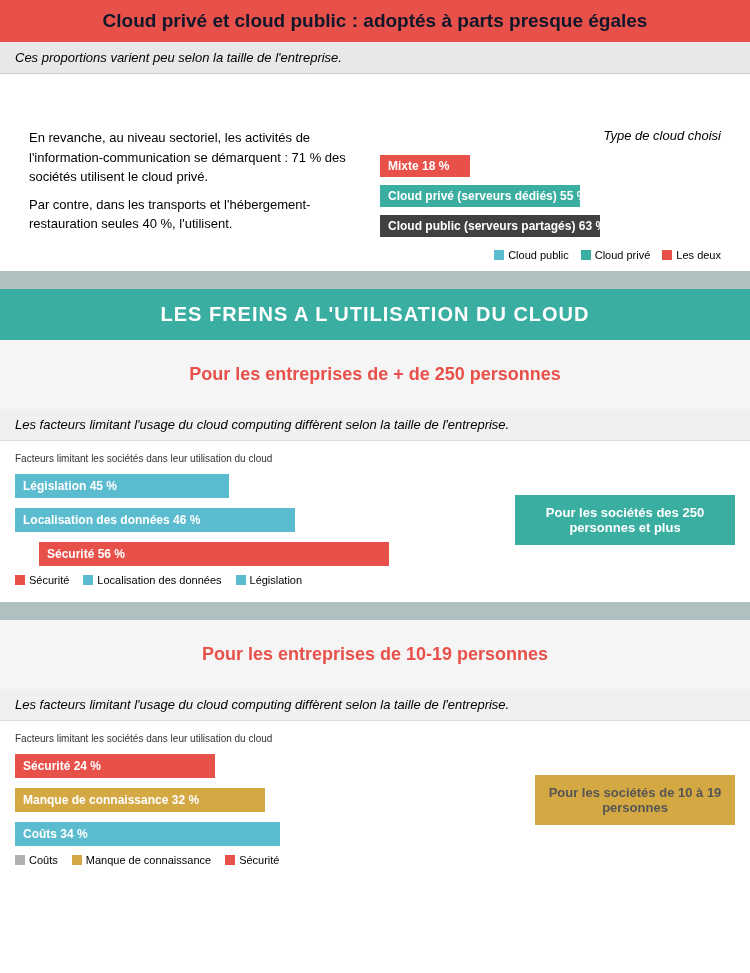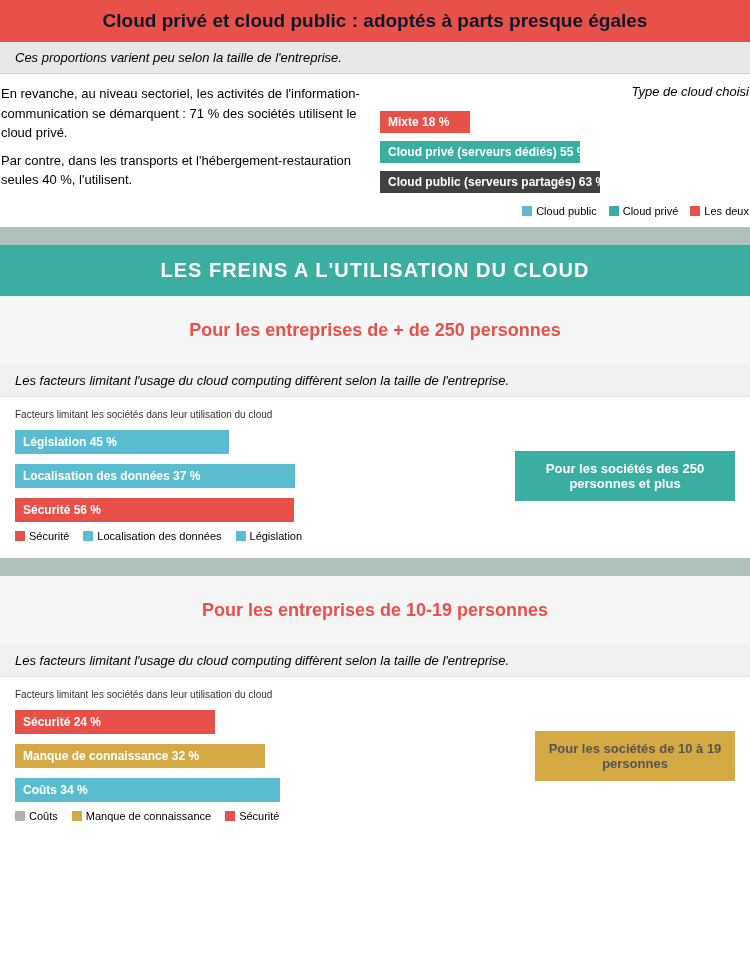--- a/index.html
+++ b/index.html
@@ -16,22 +16,23 @@
     }
     .subtitle-bar {
       background: #e8e8e8;
       padding: 8px 15px;
       font-size: 13px;
       font-style: italic;
       border-bottom: 1px solid #ccc;
     }
     .top-content {
       display: flex;
-      padding: 10px 1px;
+      padding: 10px 29px;
       gap: 10px;
+      margin-top: 44px;
     }
     .top-left {
       flex: 1;
       font-size: 13px;
       line-height: 1.5;
     }
     .top-left p { margin-bottom: 8px; }
     .top-right {
       flex: 1;
       display: flex;
@@ -146,21 +147,21 @@
       display: flex;
       align-items: center;
       padding: 5px 8px;
       color: #fff;
       font-size: 12px;
       font-weight: bold;
       white-space: nowrap;
     }
     .bar-legislation { background: #5bbcd0; width: 214px; }
     .bar-localisation { background: #5bbcd0; width: 280px; }
-    .bar-securite-large { background: #e8504a; width: 279px; }
+    .bar-securite-large { background: #e8504a; width: 350px; margin-left: 24px; }
     .bar-securite-small { background: #e8504a; width: 200px; }
     .bar-connaissance { background: #d4a843; width: 250px; }
     .bar-couts { background: #5bbcd0; width: 265px; }
 
     .side-box {
       display: flex;
       align-items: center;
       justify-content: center;
       text-align: center;
       font-weight: bold;
@@ -244,21 +245,21 @@
 <div class="sub-section-header">Pour les entreprises de + de 250 personnes</div>
 <div class="factor-subtitle">Les facteurs limitant l'usage du cloud computing diffèrent selon la taille de l'entreprise.</div>
 <div class="chart-section">
   <div class="chart-title">Facteurs limitant les sociétés dans leur utilisation du cloud</div>
   <div class="chart-area">
     <div class="bars-container">
       <div class="chart-bar-row">
         <div class="chart-bar bar-legislation">Législation   45 %</div>
       </div>
       <div class="chart-bar-row">
-        <div class="chart-bar bar-localisation">Localisation des données  37 %</div>
+        <div class="chart-bar bar-localisation">Localisation des données  46 %</div>
       </div>
       <div class="chart-bar-row">
         <div class="chart-bar bar-securite-large">Sécurité  56 %</div>
       </div>
     </div>
     <div class="side-box side-box-teal">Pour les sociétés des 250 personnes et plus</div>
   </div>
   <div class="chart-legend">
     <div class="legend-item">
       <div class="dot-square" style="background:#e8504a;"></div>

